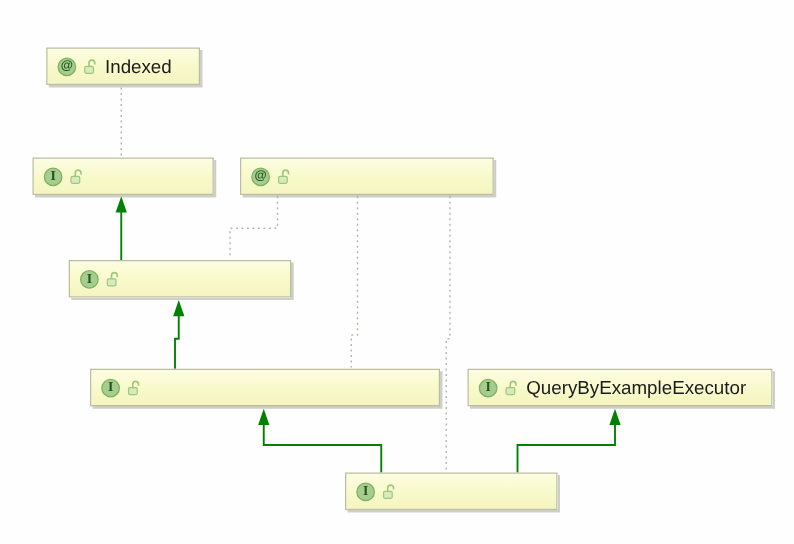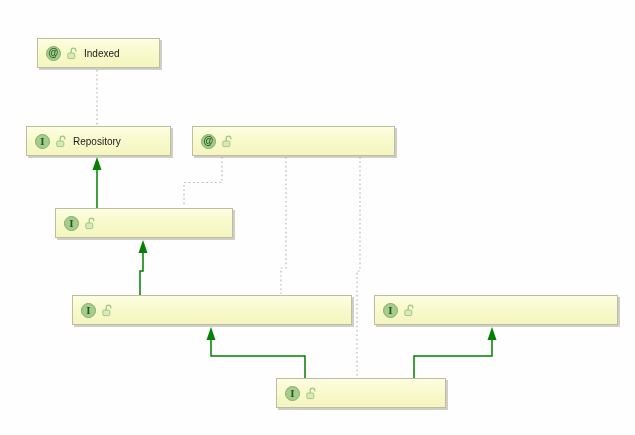--- a/index.html
+++ b/index.html
@@ -57,21 +57,21 @@
     font-family: "Liberation Sans", sans-serif;
     font-size: 10px;
     line-height: 1;
   }
   .lock {
     flex: 0 0 11px;
     display: flex;
     align-items: center;
   }
   .label {
-    font-size: 10px;
+    font-size: 15px;
     color: #1B1B1B;
     white-space: nowrap;
   }
 </style>
 </head>
 <body>
 
 <div id="canvas">
 
   <svg id="edges" viewBox="0 0 635 435">
@@ -110,21 +110,20 @@
   </div>
 
   <div class="node" style="left:26px; top:126px; width:145px;">
     <span class="badge badge-i">I</span>
     <span class="lock">
       <svg width="11" height="13" viewBox="0 0 11 13">
         <path d="M4.2 6 V3.4 a2.3 2.3 0 0 1 4.6 0 V4.6" fill="none" stroke="#9FC87F" stroke-width="1.3"></path>
         <rect x="0.8" y="6" width="7" height="5.6" rx="1.2" fill="#D8E9BF" stroke="#9FC87F" stroke-width="1"></rect>
       </svg>
     </span>
-    <span class="label">Repository</span>
   </div>
 
   <div class="node" style="left:192px; top:126px; width:203px;">
     <span class="badge badge-at">@</span>
     <span class="lock">
       <svg width="11" height="13" viewBox="0 0 11 13">
         <path d="M4.2 6 V3.4 a2.3 2.3 0 0 1 4.6 0 V4.6" fill="none" stroke="#9FC87F" stroke-width="1.3"></path>
         <rect x="0.8" y="6" width="7" height="5.6" rx="1.2" fill="#D8E9BF" stroke="#9FC87F" stroke-width="1"></rect>
       </svg>
     </span>
@@ -151,20 +150,21 @@
   </div>
 
   <div class="node" style="left:374px; top:295px; width:244px;">
     <span class="badge badge-i">I</span>
     <span class="lock">
       <svg width="11" height="13" viewBox="0 0 11 13">
         <path d="M4.2 6 V3.4 a2.3 2.3 0 0 1 4.6 0 V4.6" fill="none" stroke="#9FC87F" stroke-width="1.3"></path>
         <rect x="0.8" y="6" width="7" height="5.6" rx="1.2" fill="#D8E9BF" stroke="#9FC87F" stroke-width="1"></rect>
       </svg>
     </span>
+    <span class="label">QueryByExampleExecutor</span>
   </div>
 
   <div class="node" style="left:276px; top:378px; width:170px;">
     <span class="badge badge-i">I</span>
     <span class="lock">
       <svg width="11" height="13" viewBox="0 0 11 13">
         <path d="M4.2 6 V3.4 a2.3 2.3 0 0 1 4.6 0 V4.6" fill="none" stroke="#9FC87F" stroke-width="1.3"></path>
         <rect x="0.8" y="6" width="7" height="5.6" rx="1.2" fill="#D8E9BF" stroke="#9FC87F" stroke-width="1"></rect>
       </svg>
     </span>

